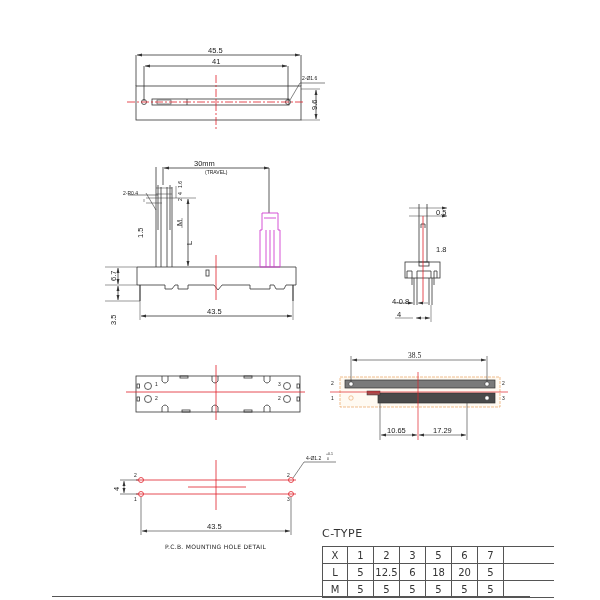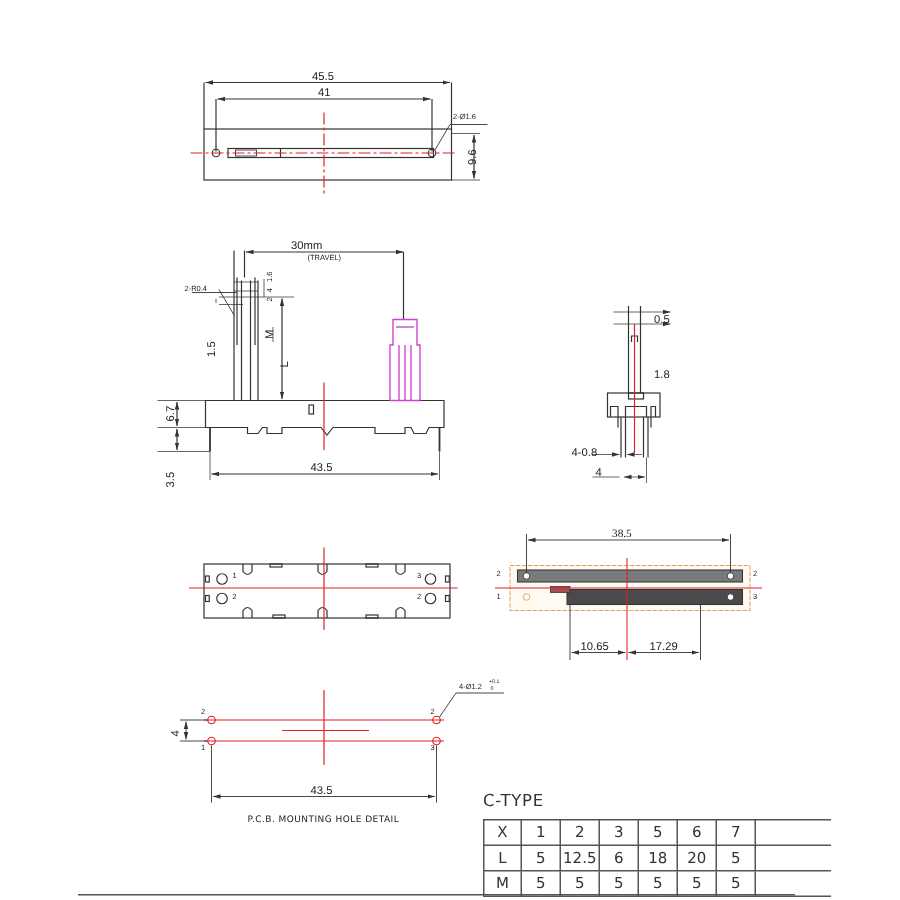--- a/index.html
+++ b/index.html
@@ -201,21 +201,21 @@
 <span class="lbl vert sm" style="left:178px;top:201px;">2</span>
 <span class="lbl vert" style="left:137px;top:238px;">1.5</span>
 <span class="lbl vert" style="left:176px;top:226px;">M</span>
 <span class="lbl vert" style="left:186px;top:245px;">L</span>
 <span class="lbl vert" style="left:110px;top:281px;">6.7</span>
 <span class="lbl vert" style="left:110px;top:325px;">3.5</span>
 <span class="lbl" style="left:207px;top:308px;">43.5</span>
 
 <span class="lbl" style="left:436px;top:201px;margin-top:45px;">1.8</span>
 <span class="lbl" style="left:436px;top:209px;">0.5</span>
-<span class="lbl" style="left:381px;top:298px;">4-0.8</span>
+<span class="lbl" style="left:392px;top:298px;">4-0.8</span>
 <span class="lbl" style="left:397px;top:311px;">4</span>
 
 <span class="lbl sm" style="left:155px;top:382px;">1</span>
 <span class="lbl sm" style="left:155px;top:396px;">2</span>
 <span class="lbl sm" style="left:278px;top:382px;">3</span>
 <span class="lbl sm" style="left:278px;top:396px;">2</span>
 
 <span class="lbl" style="left:408px;top:352px;font-family:Liberation Serif, serif;">38.5</span>
 <span class="lbl sm" style="left:331px;top:381px;">2</span>
 <span class="lbl sm" style="left:331px;top:396px;">1</span>

